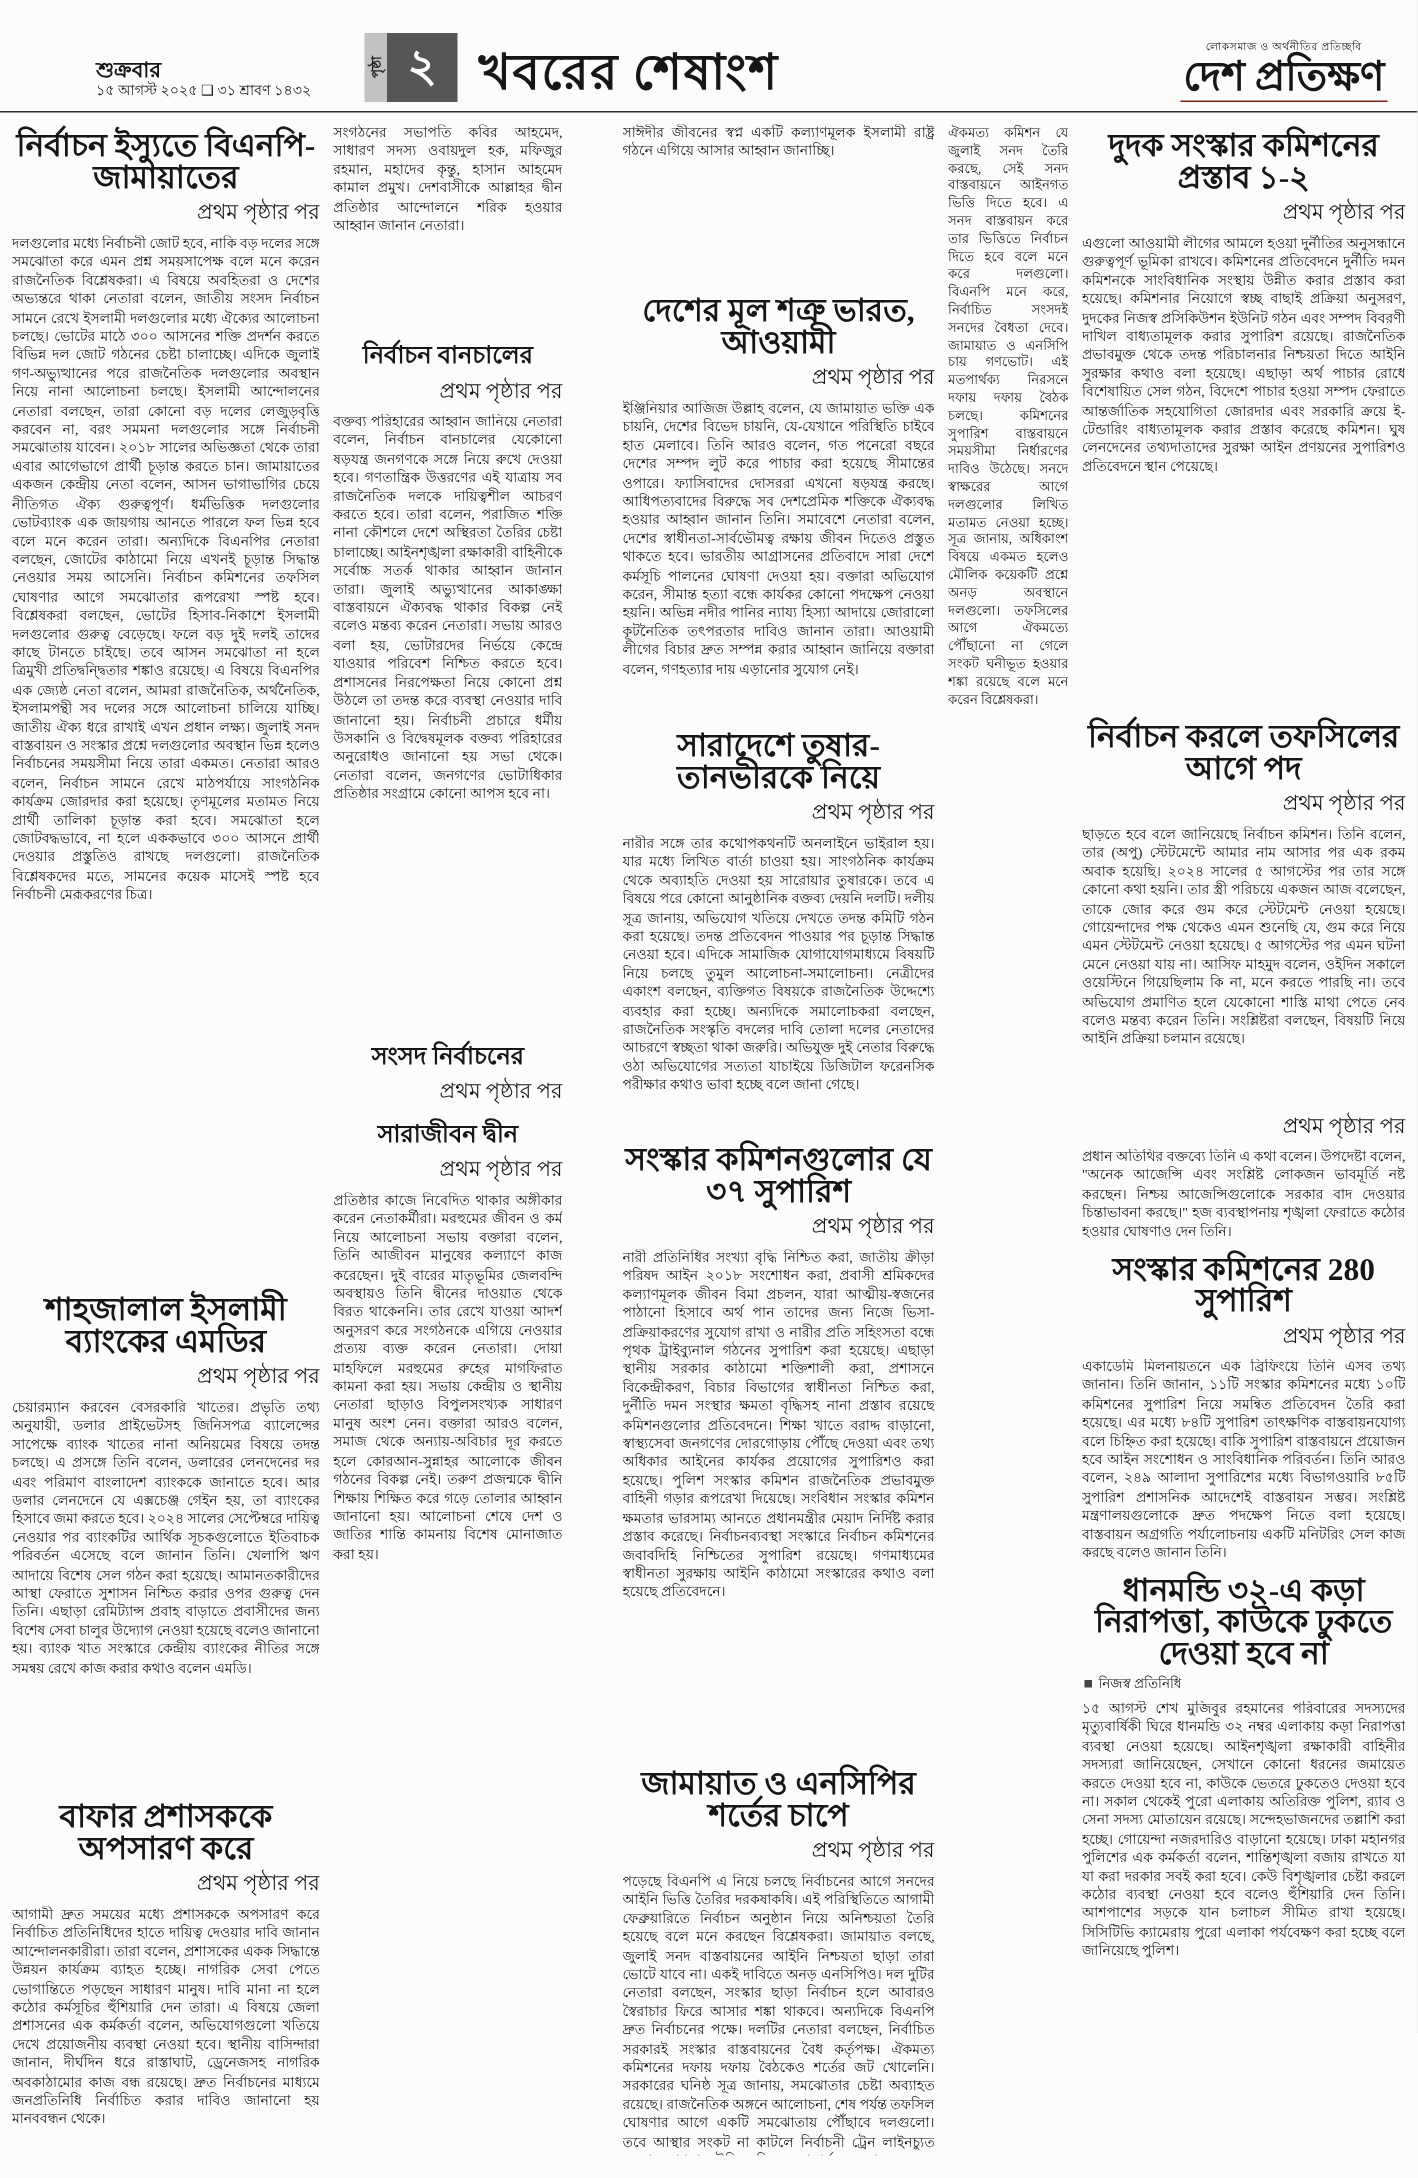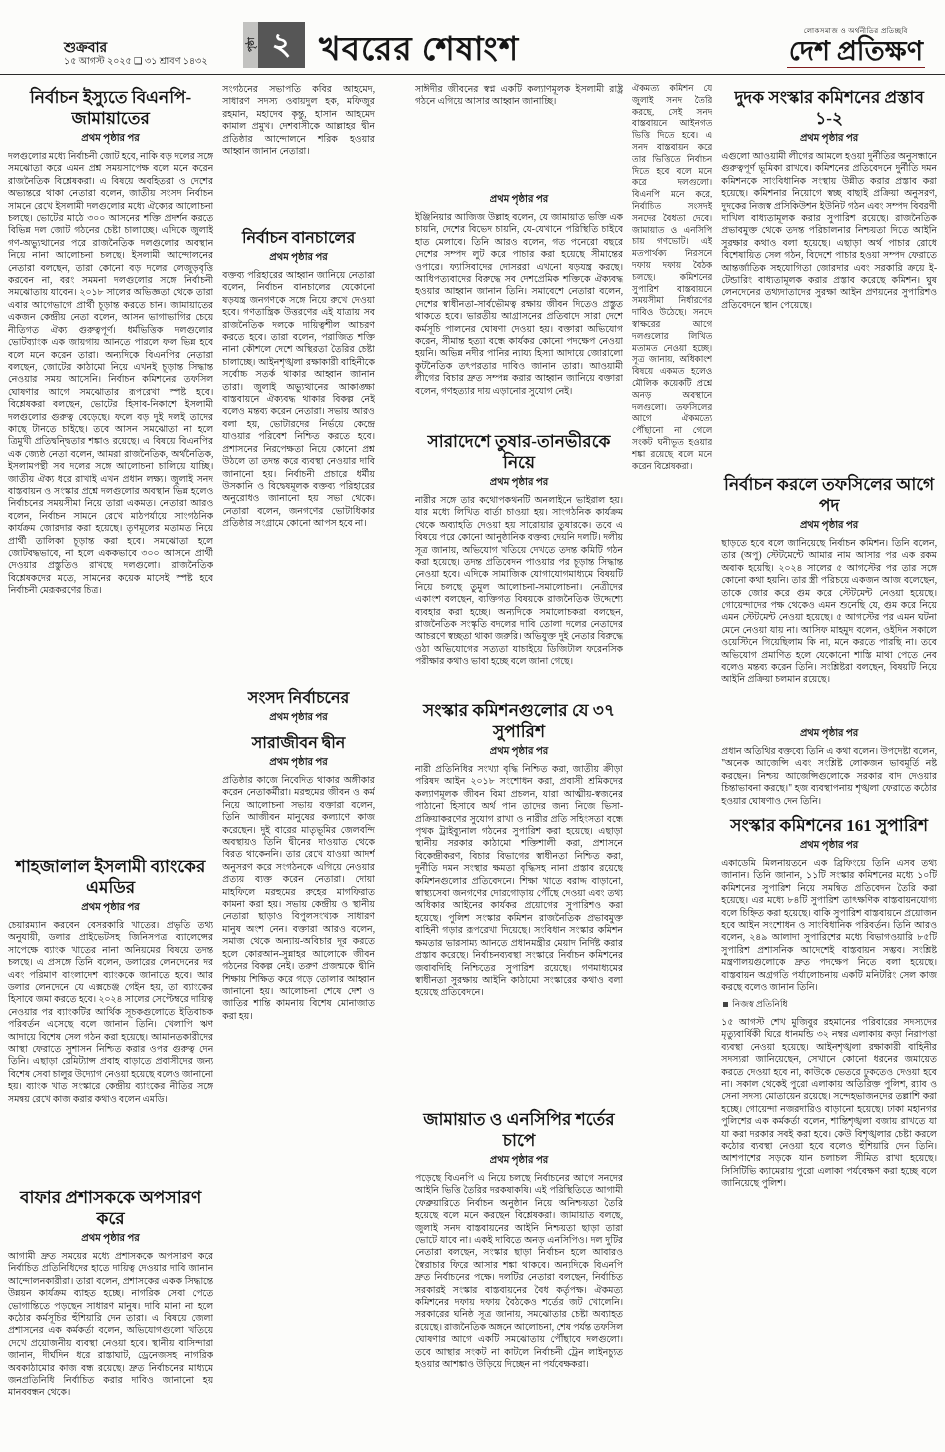--- a/index.html
+++ b/index.html
@@ -30,23 +30,23 @@
   .masthead{margin-left:auto;text-align:center;padding-right:6px;}
   .tagline{font-size:7px;letter-spacing:.5px;}
   .mastname{
     font-size:27px;font-weight:bold;line-height:1.05;
     border-bottom:1px solid #7f1d1d;padding:0 2px 2px 2px;
   }
   
   .cols{display:flex;gap:9px;padding:6px 8px 0 8px;height:1356px;overflow:hidden;}
   .col{overflow:hidden;}
   .c1{width:215px;} .c2{width:160px;} .c3{width:218px;margin-left:31px;} .c4{width:84px;} .c5{width:226px;}
-  .hl{font-weight:bold;text-align:center;font-size:17px;line-height:21px;margin:6px 0 1px 0;}
+  .hl{font-weight:bold;text-align:center;font-size:21px;line-height:21px;margin:6px 0 1px 0;}
   .hl.small{font-size:16px;}
-  .tag{text-align:center;font-size:10px;font-weight:bold;margin-bottom:3px;}
+  .tag{text-align:right;font-size:14px;font-weight:normal;margin-bottom:3px;}
   .byline{font-size:9px;font-weight:normal;margin:2px 0 4px 2px;}
   .byline .sq{display:inline-block;width:5px;height:5px;background:#444;margin-right:4px;}
   .bodytext{
     font-size:9.3px;line-height:12.4px;text-align:justify;overflow:hidden;
     word-break:break-word;
   }
   .c4 .bodytext{font-size:8.8px;line-height:11.8px;}
   .cont{margin-top:2px;}
 </style>
 </head>
@@ -108,20 +108,21 @@
         <div class="tag">প্রথম পৃষ্ঠার পর</div>
         <div class="bodytext" style="height:590px;">প্রতিষ্ঠার কাজে নিবেদিত থাকার অঙ্গীকার করেন নেতাকর্মীরা। মরহুমের জীবন ও কর্ম নিয়ে আলোচনা সভায় বক্তারা বলেন, তিনি আজীবন মানুষের কল্যাণে কাজ করেছেন। দুই বারের মাতৃভূমির জেলবন্দি অবস্থায়ও তিনি দ্বীনের দাওয়াত থেকে বিরত থাকেননি। তার রেখে যাওয়া আদর্শ অনুসরণ করে সংগঠনকে এগিয়ে নেওয়ার প্রত্যয় ব্যক্ত করেন নেতারা। দোয়া মাহফিলে মরহুমের রুহের মাগফিরাত কামনা করা হয়। সভায় কেন্দ্রীয় ও স্থানীয় নেতারা ছাড়াও বিপুলসংখ্যক সাধারণ মানুষ অংশ নেন। বক্তারা আরও বলেন, সমাজ থেকে অন্যায়-অবিচার দূর করতে হলে কোরআন-সুন্নাহর আলোকে জীবন গঠনের বিকল্প নেই। তরুণ প্রজন্মকে দ্বীনি শিক্ষায় শিক্ষিত করে গড়ে তোলার আহ্বান জানানো হয়। আলোচনা শেষে দেশ ও জাতির শান্তি কামনায় বিশেষ মোনাজাত করা হয়।</div>
       </div>
     </div>
 
     <div class="col c3">
       <div class="article cont">
         <div class="bodytext" style="height:108px;">সাঈদীর জীবনের স্বপ্ন একটি কল্যাণমূলক ইসলামী রাষ্ট্র গঠনে এগিয়ে আসার আহ্বান জানাচ্ছি।</div>
       </div>
       <div class="article">
+        <div class="hl">দেশের মূল শত্রু ভারত, আওয়ামী</div>
         <div class="tag">প্রথম পৃষ্ঠার পর</div>
         <div class="bodytext" style="height:214px;">ইঞ্জিনিয়ার আজিজ উল্লাহ বলেন, যে জামায়াত ভক্তি এক চায়নি, দেশের বিভেদ চায়নি, যে-যেখানে পরিস্থিতি চাইবে হাত মেলাবে। তিনি আরও বলেন, গত পনেরো বছরে দেশের সম্পদ লুট করে পাচার করা হয়েছে সীমান্তের ওপারে। ফ্যাসিবাদের দোসররা এখনো ষড়যন্ত্র করছে। আধিপত্যবাদের বিরুদ্ধে সব দেশপ্রেমিক শক্তিকে ঐক্যবদ্ধ হওয়ার আহ্বান জানান তিনি। সমাবেশে নেতারা বলেন, দেশের স্বাধীনতা-সার্বভৌমত্ব রক্ষায় জীবন দিতেও প্রস্তুত থাকতে হবে। ভারতীয় আগ্রাসনের প্রতিবাদে সারা দেশে কর্মসূচি পালনের ঘোষণা দেওয়া হয়। বক্তারা অভিযোগ করেন, সীমান্ত হত্যা বন্ধে কার্যকর কোনো পদক্ষেপ নেওয়া হয়নি। অভিন্ন নদীর পানির ন্যায্য হিস্যা আদায়ে জোরালো কূটনৈতিক তৎপরতার দাবিও জানান তারা। আওয়ামী লীগের বিচার দ্রুত সম্পন্ন করার আহ্বান জানিয়ে বক্তারা বলেন, গণহত্যার দায় এড়ানোর সুযোগ নেই।</div>
       </div>
       <div class="article">
         <div class="hl">সারাদেশে তুষার-তানভীরকে নিয়ে</div>
         <div class="tag">প্রথম পৃষ্ঠার পর</div>
         <div class="bodytext" style="height:200px;">নারীর সঙ্গে তার কথোপকথনটি অনলাইনে ভাইরাল হয়। যার মধ্যে লিখিত বার্তা চাওয়া হয়। সাংগঠনিক কার্যক্রম থেকে অব্যাহতি দেওয়া হয় সারোয়ার তুষারকে। তবে এ বিষয়ে পরে কোনো আনুষ্ঠানিক বক্তব্য দেয়নি দলটি। দলীয় সূত্র জানায়, অভিযোগ খতিয়ে দেখতে তদন্ত কমিটি গঠন করা হয়েছে। তদন্ত প্রতিবেদন পাওয়ার পর চূড়ান্ত সিদ্ধান্ত নেওয়া হবে। এদিকে সামাজিক যোগাযোগমাধ্যমে বিষয়টি নিয়ে চলছে তুমুল আলোচনা-সমালোচনা। নেত্রীদের একাংশ বলছেন, ব্যক্তিগত বিষয়কে রাজনৈতিক উদ্দেশ্যে ব্যবহার করা হচ্ছে। অন্যদিকে সমালোচকরা বলছেন, রাজনৈতিক সংস্কৃতি বদলের দাবি তোলা দলের নেতাদের আচরণে স্বচ্ছতা থাকা জরুরি। অভিযুক্ত দুই নেতার বিরুদ্ধে ওঠা অভিযোগের সত্যতা যাচাইয়ে ডিজিটাল ফরেনসিক পরীক্ষার কথাও ভাবা হচ্ছে বলে জানা গেছে।</div>
       </div>
       <div class="article">
         <div class="hl">সংস্কার কমিশনগুলোর যে ৩৭ সুপারিশ</div>
@@ -150,24 +151,25 @@
       <div class="article">
         <div class="hl">নির্বাচন করলে তফসিলের আগে পদ</div>
         <div class="tag">প্রথম পৃষ্ঠার পর</div>
         <div class="bodytext" style="height:188px;">ছাড়তে হবে বলে জানিয়েছে নির্বাচন কমিশন। তিনি বলেন, তার (অপু) স্টেটমেন্টে আমার নাম আসার পর এক রকম অবাক হয়েছি। ২০২৪ সালের ৫ আগস্টের পর তার সঙ্গে কোনো কথা হয়নি। তার স্ত্রী পরিচয়ে একজন আজ বলেছেন, তাকে জোর করে গুম করে স্টেটমেন্ট নেওয়া হয়েছে। গোয়েন্দাদের পক্ষ থেকেও এমন শুনেছি যে, গুম করে নিয়ে এমন স্টেটমেন্ট নেওয়া হয়েছে। ৫ আগস্টের পর এমন ঘটনা মেনে নেওয়া যায় না। আসিফ মাহমুদ বলেন, ওইদিন সকালে ওয়েস্টিনে গিয়েছিলাম কি না, মনে করতে পারছি না। তবে অভিযোগ প্রমাণিত হলে যেকোনো শাস্তি মাথা পেতে নেব বলেও মন্তব্য করেন তিনি। সংশ্লিষ্টরা বলছেন, বিষয়টি নিয়ে আইনি প্রক্রিয়া চলমান রয়েছে।</div>
       </div>
       <div class="article">
         <div class="tag">প্রথম পৃষ্ঠার পর</div>
         <div class="bodytext" style="height:64px;">প্রধান অতিথির বক্তব্যে তিনি এ কথা বলেন। উপদেষ্টা বলেন, "অনেক আজেন্সি এবং সংশ্লিষ্ট লোকজন ভাবমূর্তি নষ্ট করছেন। নিশ্চয় আজেন্সিগুলোকে সরকার বাদ দেওয়ার চিন্তাভাবনা করছে।" হজ ব্যবস্থাপনায় শৃঙ্খলা ফেরাতে কঠোর হওয়ার ঘোষণাও দেন তিনি।</div>
       </div>
       <div class="article">
-        <div class="hl">সংস্কার কমিশনের 161 সুপারিশ</div>
+        <div class="hl">সংস্কার কমিশনের 280 সুপারিশ</div>
         <div class="tag">প্রথম পৃষ্ঠার পর</div>
         <div class="bodytext" style="height:138px;">একাডেমি মিলনায়তনে এক ব্রিফিংয়ে তিনি এসব তথ্য জানান। তিনি জানান, ১১টি সংস্কার কমিশনের মধ্যে ১০টি কমিশনের সুপারিশ নিয়ে সমন্বিত প্রতিবেদন তৈরি করা হয়েছে। এর মধ্যে ৮৪টি সুপারিশ তাৎক্ষণিক বাস্তবায়নযোগ্য বলে চিহ্নিত করা হয়েছে। বাকি সুপারিশ বাস্তবায়নে প্রয়োজন হবে আইন সংশোধন ও সাংবিধানিক পরিবর্তন। তিনি আরও বলেন, ২৪৯ আলাদা সুপারিশের মধ্যে বিভাগওয়ারি ৮৫টি সুপারিশ প্রশাসনিক আদেশেই বাস্তবায়ন সম্ভব। সংশ্লিষ্ট মন্ত্রণালয়গুলোকে দ্রুত পদক্ষেপ নিতে বলা হয়েছে। বাস্তবায়ন অগ্রগতি পর্যালোচনায় একটি মনিটরিং সেল কাজ করছে বলেও জানান তিনি।</div>
       </div>
       <div class="article">
+        <div class="hl">ধানমন্ডি ৩২-এ কড়া নিরাপত্তা, কাউকে ঢুকতে দেওয়া হবে না</div>
         <div class="byline"><span class="sq"></span><span>নিজস্ব প্রতিনিধি</span></div>
         <div class="bodytext" style="height:300px;">১৫ আগস্ট শেখ মুজিবুর রহমানের পরিবারের সদস্যদের মৃত্যুবার্ষিকী ঘিরে ধানমন্ডি ৩২ নম্বর এলাকায় কড়া নিরাপত্তা ব্যবস্থা নেওয়া হয়েছে। আইনশৃঙ্খলা রক্ষাকারী বাহিনীর সদস্যরা জানিয়েছেন, সেখানে কোনো ধরনের জমায়েত করতে দেওয়া হবে না, কাউকে ভেতরে ঢুকতেও দেওয়া হবে না। সকাল থেকেই পুরো এলাকায় অতিরিক্ত পুলিশ, র‌্যাব ও সেনা সদস্য মোতায়েন রয়েছে। সন্দেহভাজনদের তল্লাশি করা হচ্ছে। গোয়েন্দা নজরদারিও বাড়ানো হয়েছে। ঢাকা মহানগর পুলিশের এক কর্মকর্তা বলেন, শান্তিশৃঙ্খলা বজায় রাখতে যা যা করা দরকার সবই করা হবে। কেউ বিশৃঙ্খলার চেষ্টা করলে কঠোর ব্যবস্থা নেওয়া হবে বলেও হুঁশিয়ারি দেন তিনি। আশপাশের সড়কে যান চলাচল সীমিত রাখা হয়েছে। সিসিটিভি ক্যামেরায় পুরো এলাকা পর্যবেক্ষণ করা হচ্ছে বলে জানিয়েছে পুলিশ।</div>
       </div>
     </div>
 
   </div>
 </div>
 
 </body></html>

